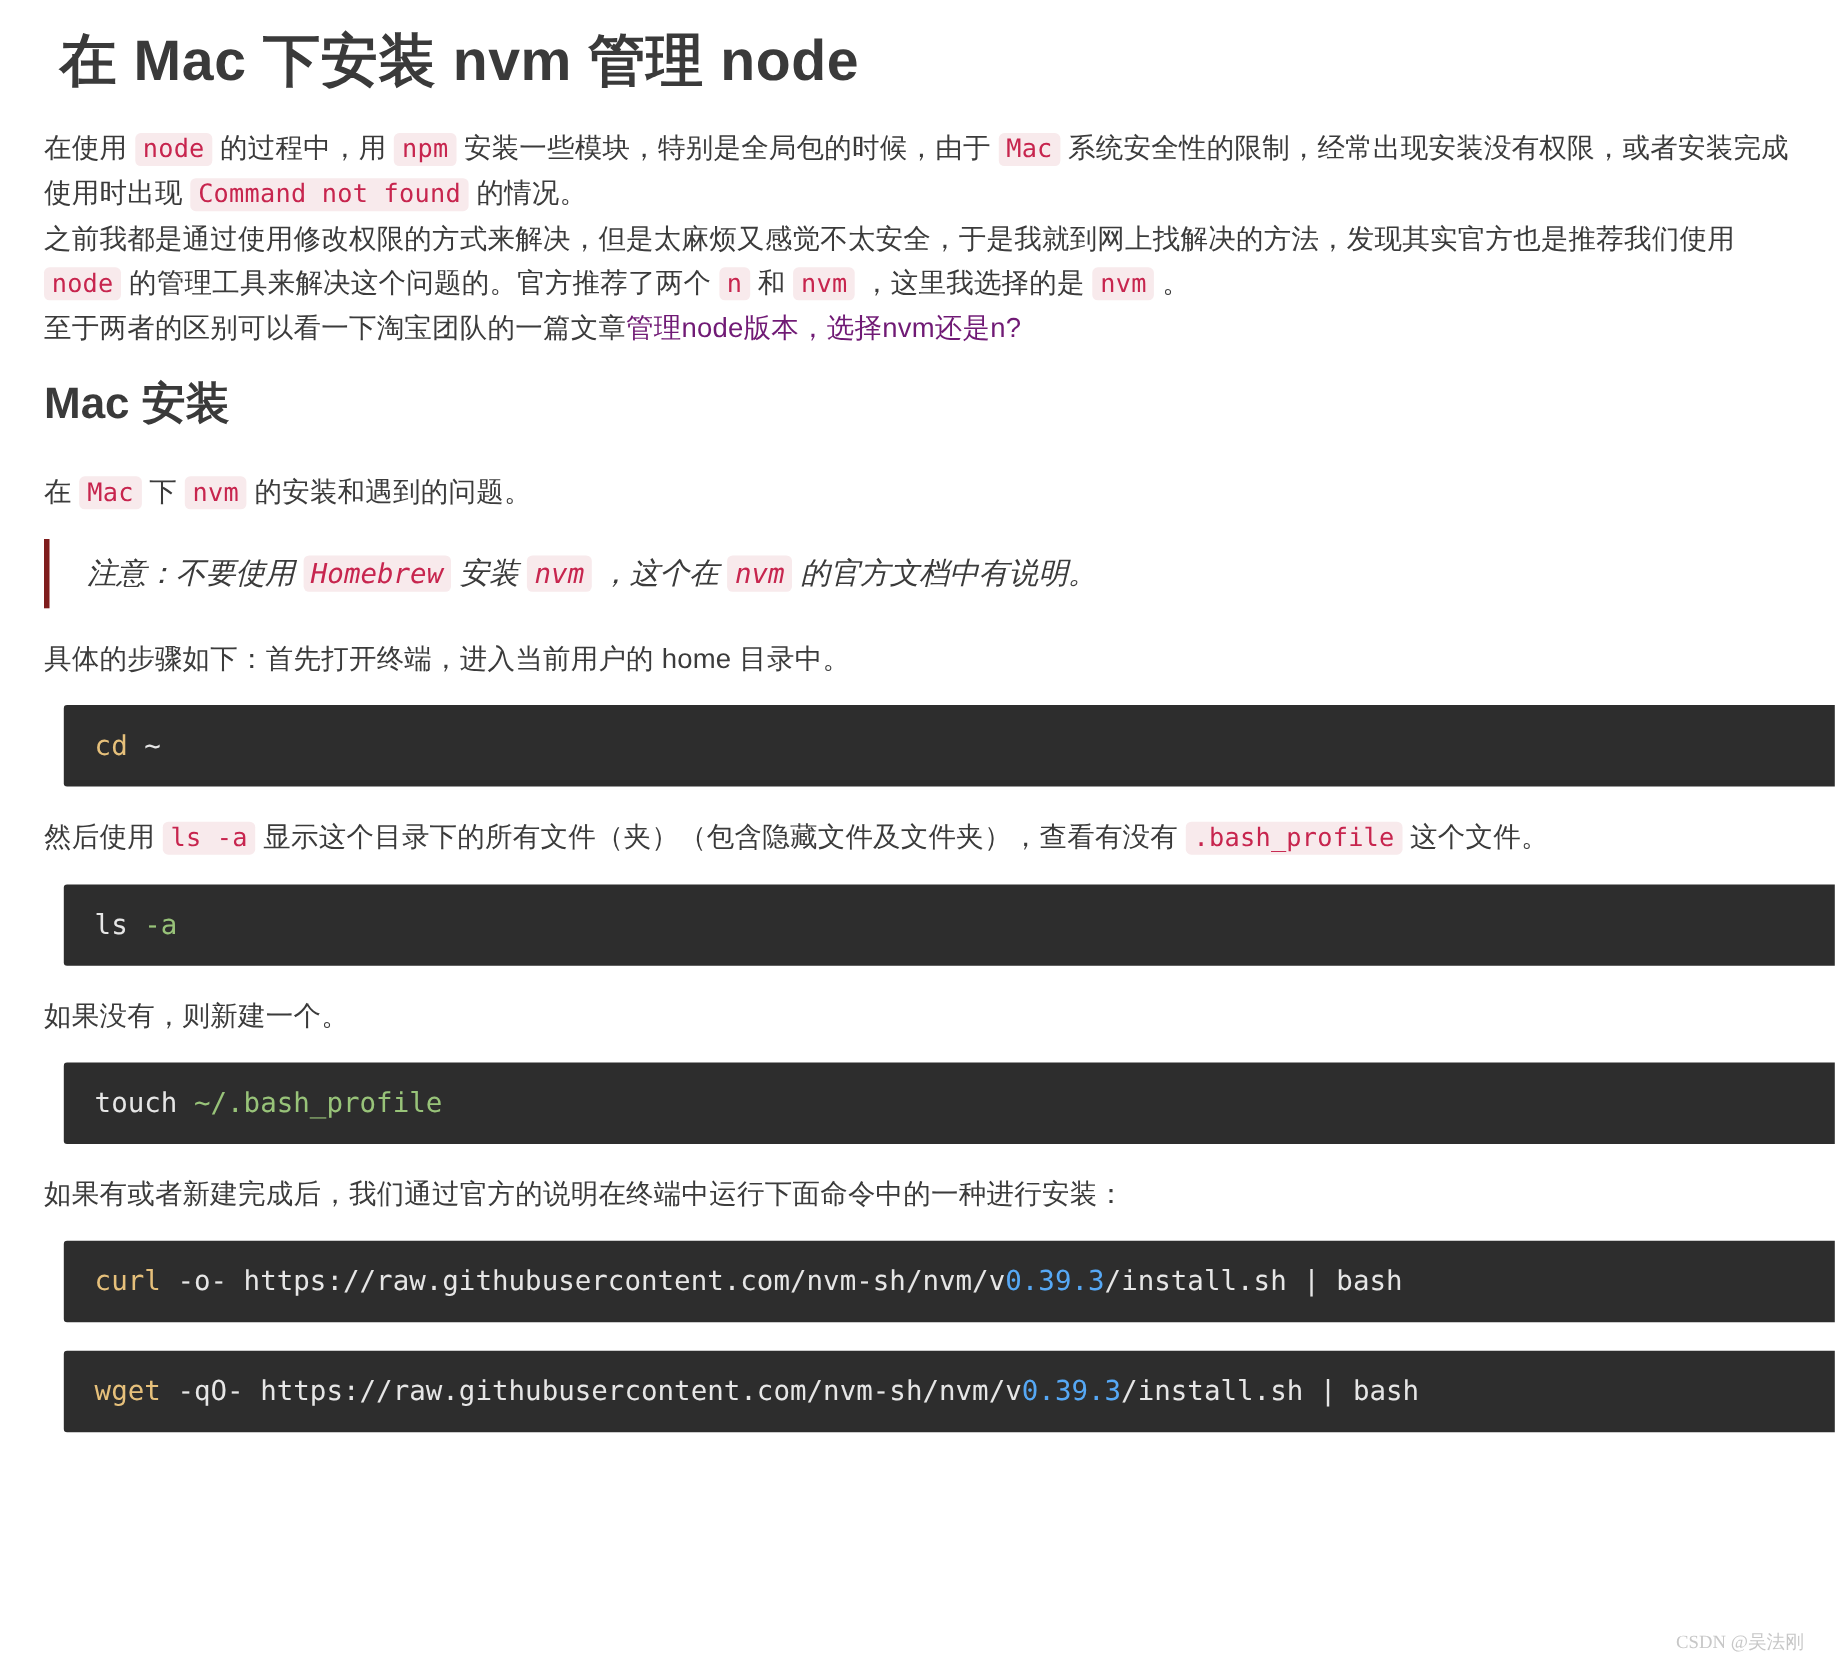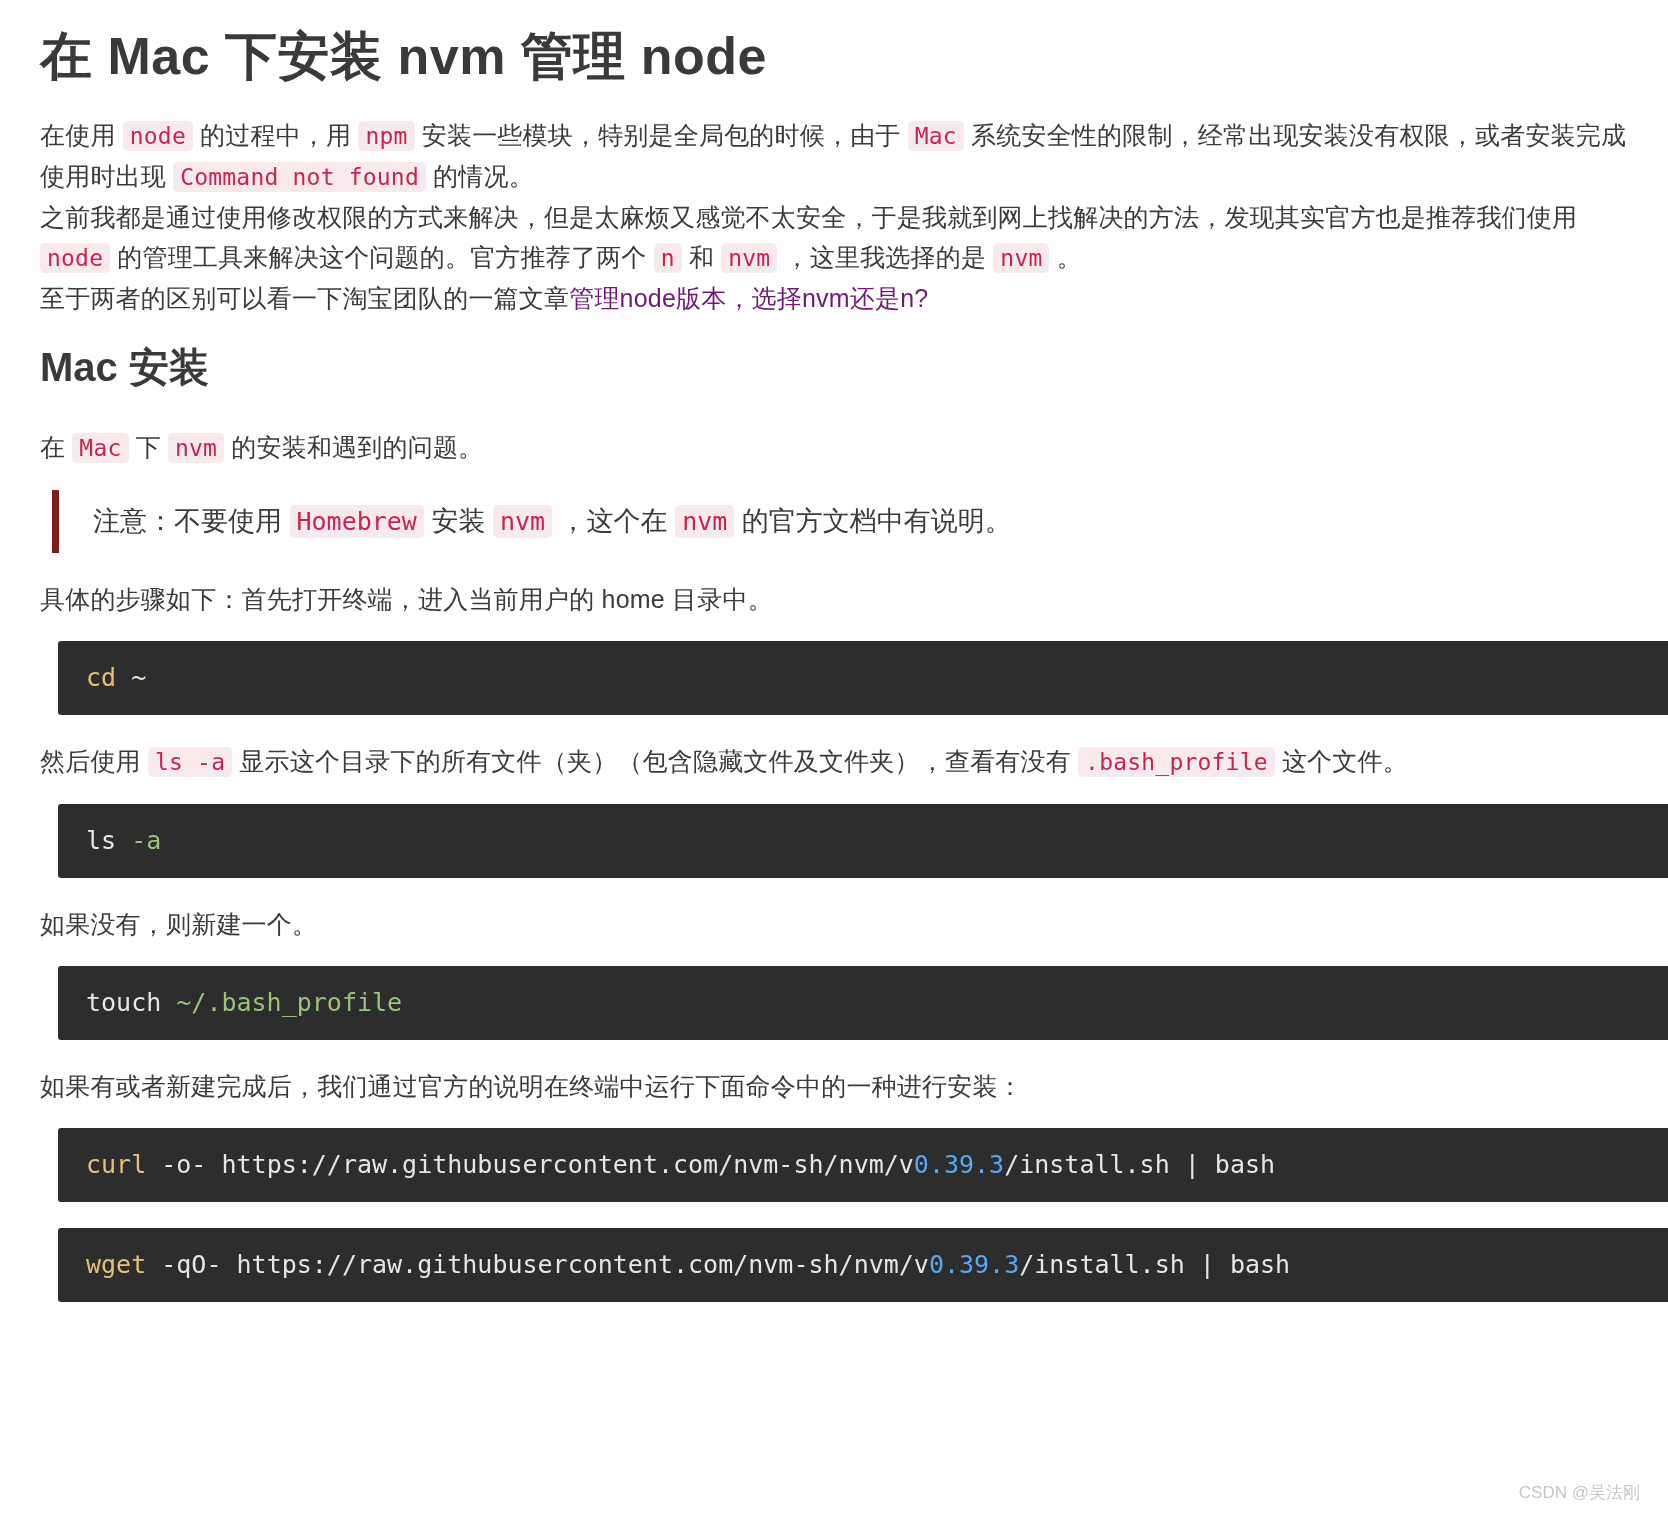--- a/index.html
+++ b/index.html
@@ -17,21 +17,21 @@
   }
   .page {
     padding: 18px 40px 0 40px;
     box-sizing: border-box;
     width: 1668px;
   }
   h1.doc-title {
     font-size: 52px;
     font-weight: 700;
     color: #3a3a3a;
-    margin: 6px 0 26px 0;
+    margin: 6px 0 26px 14px;
     letter-spacing: 0.5px;
     line-height: 1.25;
   }
   h2.section-title {
     font-size: 40px;
     font-weight: 700;
     color: #3a3a3a;
     margin: 23px 0 34px 0;
     line-height: 1.3;
   }
@@ -52,26 +52,27 @@
     padding: 2px 7px;
     border-radius: 5px;
     white-space: pre;
     text-align: center;
   }
   a.link {
     color: #701a75;
     text-decoration: none;
   }
   blockquote.note {
-    margin: 22px 0 26px 12px;
+    margin: 22px 0 26px 0;
     padding: 8px 0 8px 34px;
-    border-left: 7px solid #7f1d1d;
+    border-left: 5px solid #7f1d1d;
     font-size: 27px;
     line-height: 46px;
     color: #3b3b3b;
+    font-style: italic;
   }
   blockquote.note code.inline { font-size: 25px; }
   pre.codeblock {
     background: #2d2d2d;
     color: #e8e8e8;
     font-family: "DejaVu Sans Mono", "Liberation Mono", monospace;
     font-size: 25px;
     line-height: 30px;
     margin: 22px 0 26px 18px;
     padding: 22px 0 22px 28px;
@@ -84,21 +85,21 @@
   .tok-cmd { color: #e6c07b; }
   .tok-plain { color: #e6e6e6; }
   .tok-str { color: #98c379; }
   .tok-num { color: #56a8f5; }
   .watermark {
     position: absolute;
     right: 28px;
     bottom: 12px;
     font-size: 17px;
     color: #c7c7c7;
-    font-family: Liberation Sans, sans-serif;
+    font-family: Liberation Serif, serif;
   }
 </style>
 </head>
 <body>
 
 <div class="page">
 
   <h1 class="doc-title">在 Mac 下安装 nvm 管理 node</h1>
 
   <p class="para"><span>在使用 </span><code class="inline">node</code><span> 的过程中，用 </span><code class="inline">npm</code><span> 安装一些模块，特别是全局包的时候，由于 </span><code class="inline">Mac</code><span> 系统安全性的限制，经常出现安装没有权限，或者安装完成使用时出现 </span><code class="inline">Command not found</code><span> 的情况。</span></p>

